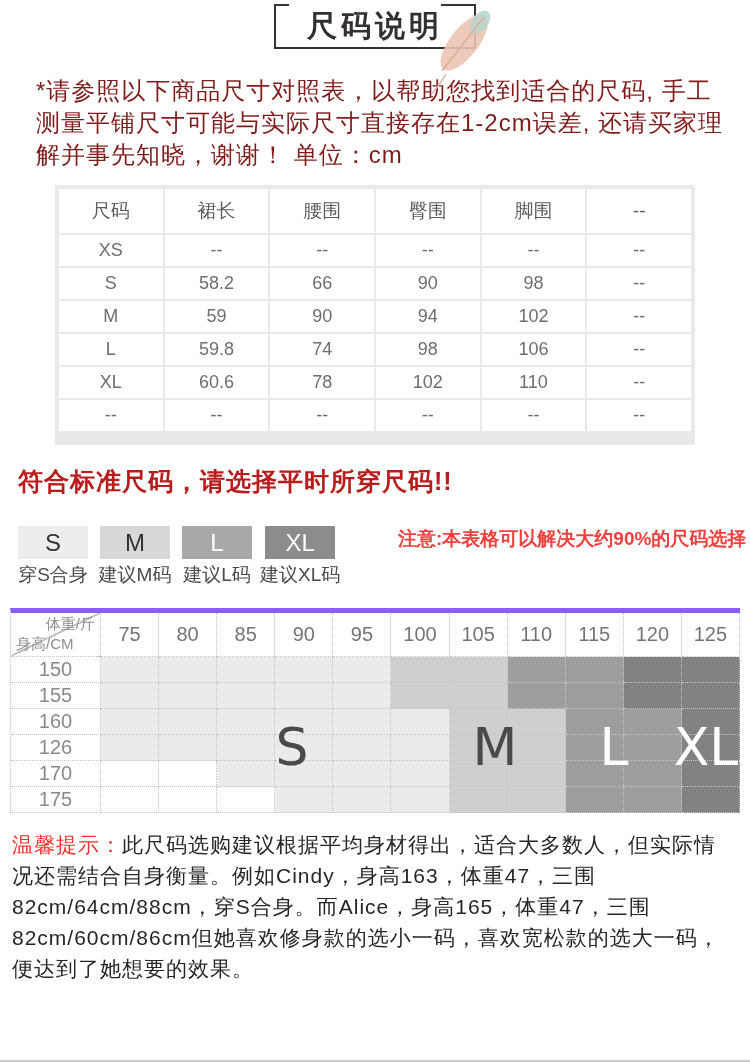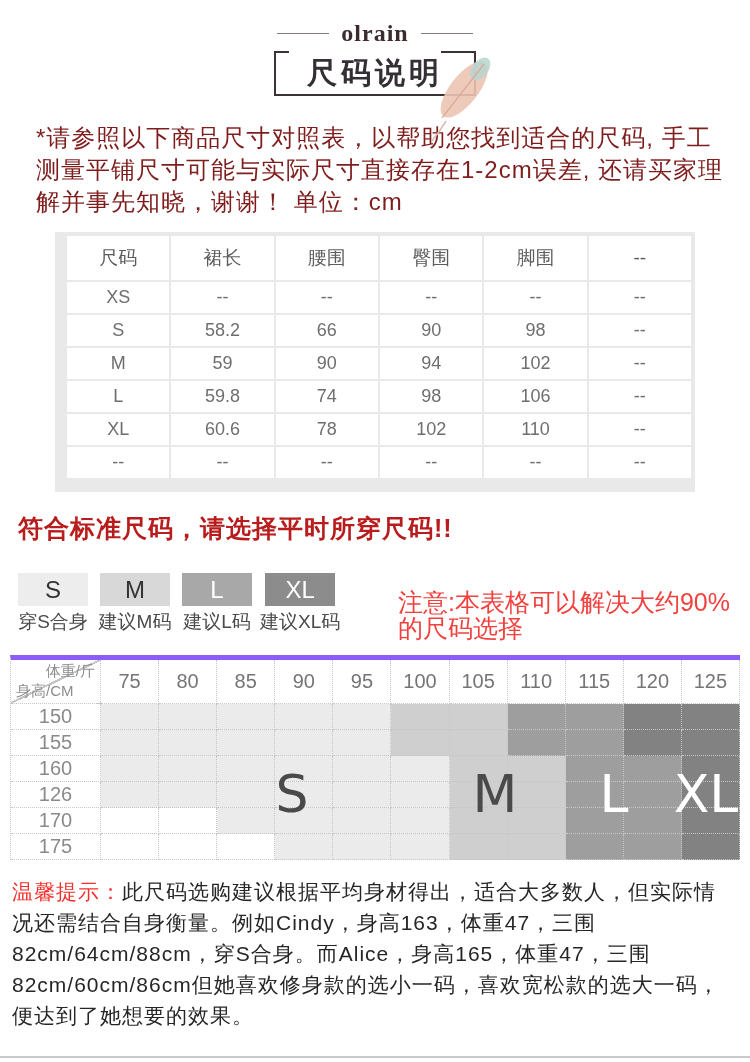--- a/index.html
+++ b/index.html
@@ -16,38 +16,38 @@
                display:flex; align-items:center; justify-content:center; }
   .title-box .gap { position:absolute; top:-3px; left:13px; width:152px; height:4px; background:#fff; }
   .title-text { font-size:30px; font-weight:bold; color:#332f34; letter-spacing:4px; }
   .feather { position:absolute; left:142px; top:-2px; width:82px; height:96px; pointer-events:none; }
 
   
   .intro { margin:26px 20px 0 36px; width:690px; font-size:24px; line-height:32px;
            color:#7f1d1d; letter-spacing:1px; }
 
   
-  .size-table-wrap { margin:14px 0 0 55px; width:640px; background:#e9e9e9; padding:2px 2px 12px 10px; }
+  .size-table-wrap { margin:14px 0 0 55px; width:640px; background:#e9e9e9; padding:2px 2px 12px 2px; }
   .size-table-wrap table { width:100%; border-collapse:separate; border-spacing:2px; table-layout:fixed; }
   .size-table-wrap th { background:#fff; height:44px; font-weight:normal; font-size:19px; color:#5d5d5d; text-align:center; }
   .size-table-wrap td { background:#fff; height:31px; font-size:18px; color:#6e6e6e; text-align:center; }
 
   
   .standard-note { margin:20px 0 0 18px; font-size:25px; font-weight:bold; color:#b91c1c; letter-spacing:1px; }
   .banner { margin:16px 18px 0; height:33px; background:#313131; color:#ffffff; font-size:21px; font-weight:bold;
             display:flex; align-items:center; justify-content:center; letter-spacing:2px; }
 
   
   .recommend { position:relative; margin:28px 0 0 14px; height:64px; }
   .size-options { display:flex; gap:4px; }
   .size-option { display:flex; flex-direction:column; align-items:center; min-width:78px; }
   .size-chip { width:70px; height:33px; display:flex; align-items:center; justify-content:center;
                font-size:24px; }
   .size-option-label { margin-top:3px; font-size:19px; color:#4a4a4a; white-space:nowrap; }
-  .notice { position:absolute; left:384px; top:16px; font-size:25px; color:#f0413e; line-height:26px; }
+  .notice { position:absolute; left:384px; top:0; font-size:19px; color:#f0413e; line-height:26px;font-weight:bold; }
 
   
   .matrix { position:relative; margin:18px 0 0 10px; width:730px;
             border-left:1px dotted #c6c6c6; border-top:5px solid #8b5cf6; }
   .matrix-grid { display:grid; grid-template-columns:90px repeat(11,1fr); grid-template-rows:44px repeat(6,26px); }
   .mx-cell { border-right:1px dotted #c6c6c6; border-bottom:1px dotted #c6c6c6;
              display:flex; align-items:center; justify-content:center; }
   .mx-corner { position:relative;
      background-image:linear-gradient(to bottom right, transparent calc(50% - 1px), #c4c4c4 calc(50% - 1px), #c4c4c4 calc(50% + 1px), transparent calc(50% + 1px)); }
   .corner-top { position:absolute; top:2px; right:5px; font-size:15px; color:#8d8d8d; }
@@ -61,25 +61,20 @@
   .tips { margin:16px 0 0 12px; width:714px; font-size:21px; line-height:31px; color:#262626; letter-spacing:1px; }
   .tips-prefix { color:#f4302c; font-weight:normal; }
 
   .bottom-line { position:absolute; left:0; bottom:4px; width:750px; height:2px; background:#c9c9c9; }
 </style>
 </head>
 <body>
 
 <div class="page">
 
-  <div class="brand-row">
-    <span class="brand-line"></span>
-    <span class="brand-logo">olrain</span>
-    <span class="brand-line"></span>
-  </div>
 
   <div class="title-box">
     <span class="gap"></span>
     <span class="title-text">尺码说明</span>
     <svg class="feather" viewBox="0 0 82 96">
       <g transform="rotate(38 45 40)">
         <ellipse cx="45" cy="38" rx="14" ry="34" fill="#ecc4b4" opacity="0.9"></ellipse>
         <ellipse cx="45" cy="12" rx="8" ry="13" fill="#b7d6d0" opacity="0.85"></ellipse>
         <line x1="45" y1="6" x2="45" y2="74" stroke="#dca795" stroke-width="1.3"></line>
       </g>

